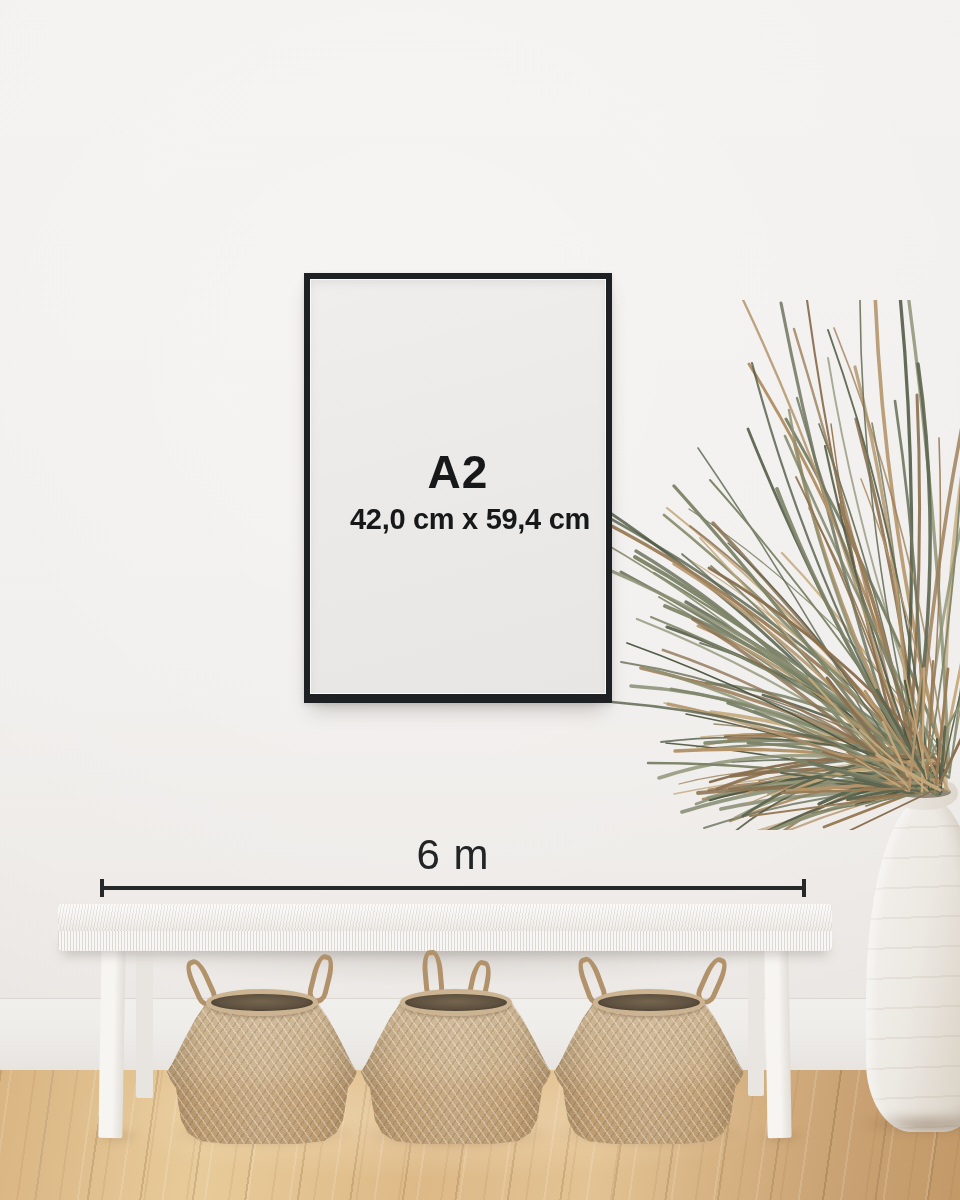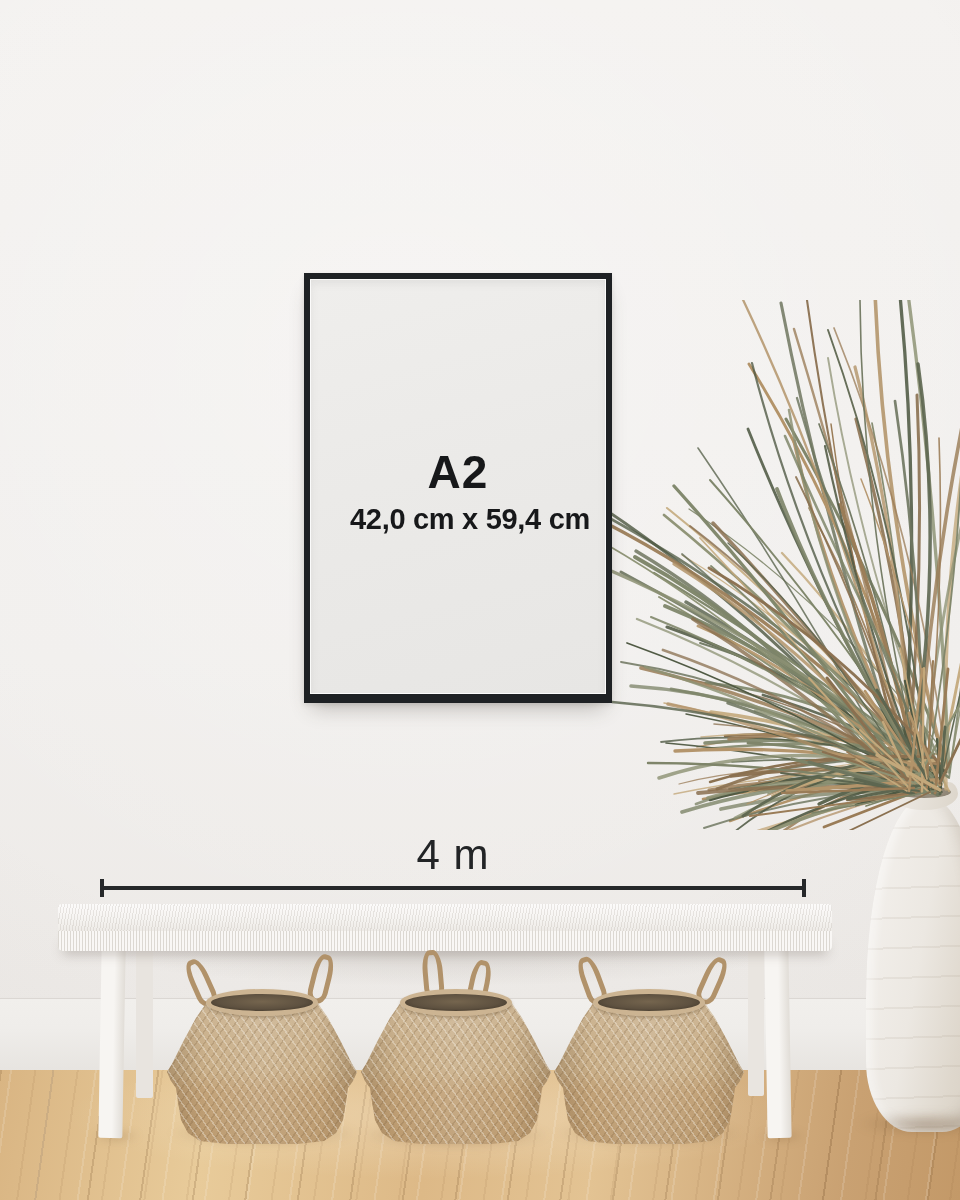--- a/index.html
+++ b/index.html
@@ -310,21 +310,21 @@
     </svg>
 
   <div class="frame">
     <div class="paper">
       <div class="poster-size">A2</div>
       <div class="poster-dims">42,0 cm x 59,4 cm</div>
     </div>
   </div>
 
   <div class="measure">
-    <div class="measure-label">4 m</div>
+    <div class="measure-label">6 m</div>
     <div class="measure-line"></div>
   </div>
 
   <div class="bench">
     <div class="bench-leg leg-rear-left"></div>
     <div class="bench-leg leg-rear-right"></div>
     <div class="bench-leg leg-front-left"></div>
     <div class="bench-leg leg-front-right"></div>
     <div class="bench-seat-top"></div>
     <div class="bench-seat-front"></div>

